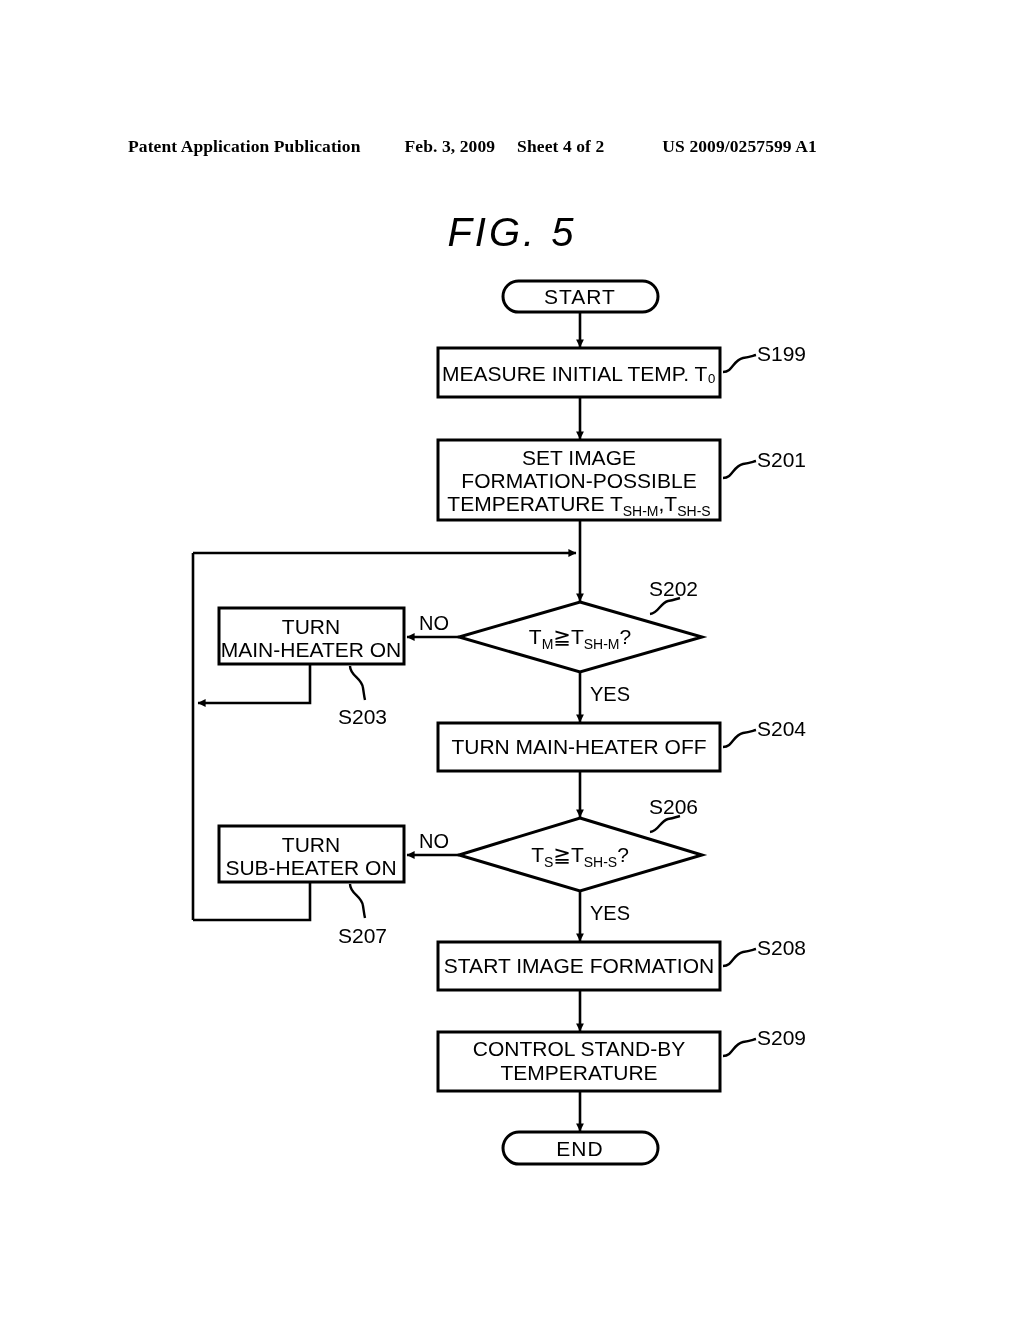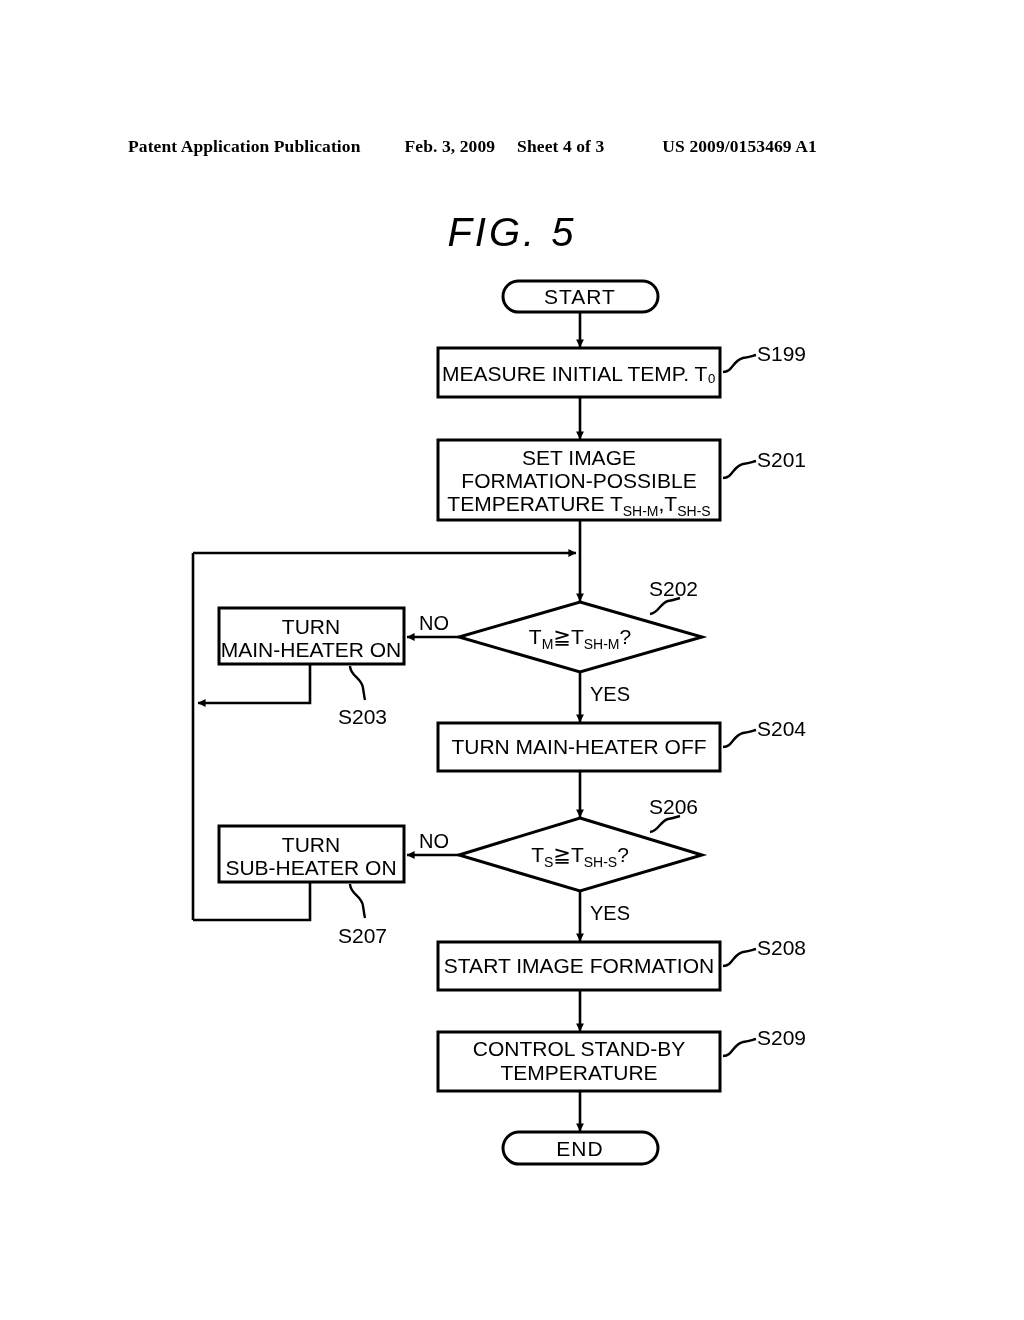--- a/index.html
+++ b/index.html
@@ -93,22 +93,22 @@
     stroke-width: 2.4;
     fill: none;
   }
 </style>
 </head>
 <body>
 
 <div class="page-header">
   <span class="hdr-pub">Patent Application Publication</span>
   <span class="hdr-date">Feb. 3, 2009</span>
-  <span class="hdr-sheet">Sheet 4 of 3</span>
-  <span class="hdr-num">US 2009/0153469 A1</span>
+  <span class="hdr-sheet">Sheet 4 of 2</span>
+  <span class="hdr-num">US 2009/0257599 A1</span>
 </div>
 
 <div class="figure">
 
   <div class="fig-title">FIG.  5</div>
 
   <svg class="flow" viewBox="0 0 1024 1320">
     <defs>
       <marker id="ah" markerWidth="9" markerHeight="9" refX="7.6" refY="4.5" orient="auto" markerUnits="userSpaceOnUse">
         <path d="M0,0.6 L8,4.5 L0,8.4 z" fill="#000000"></path>

